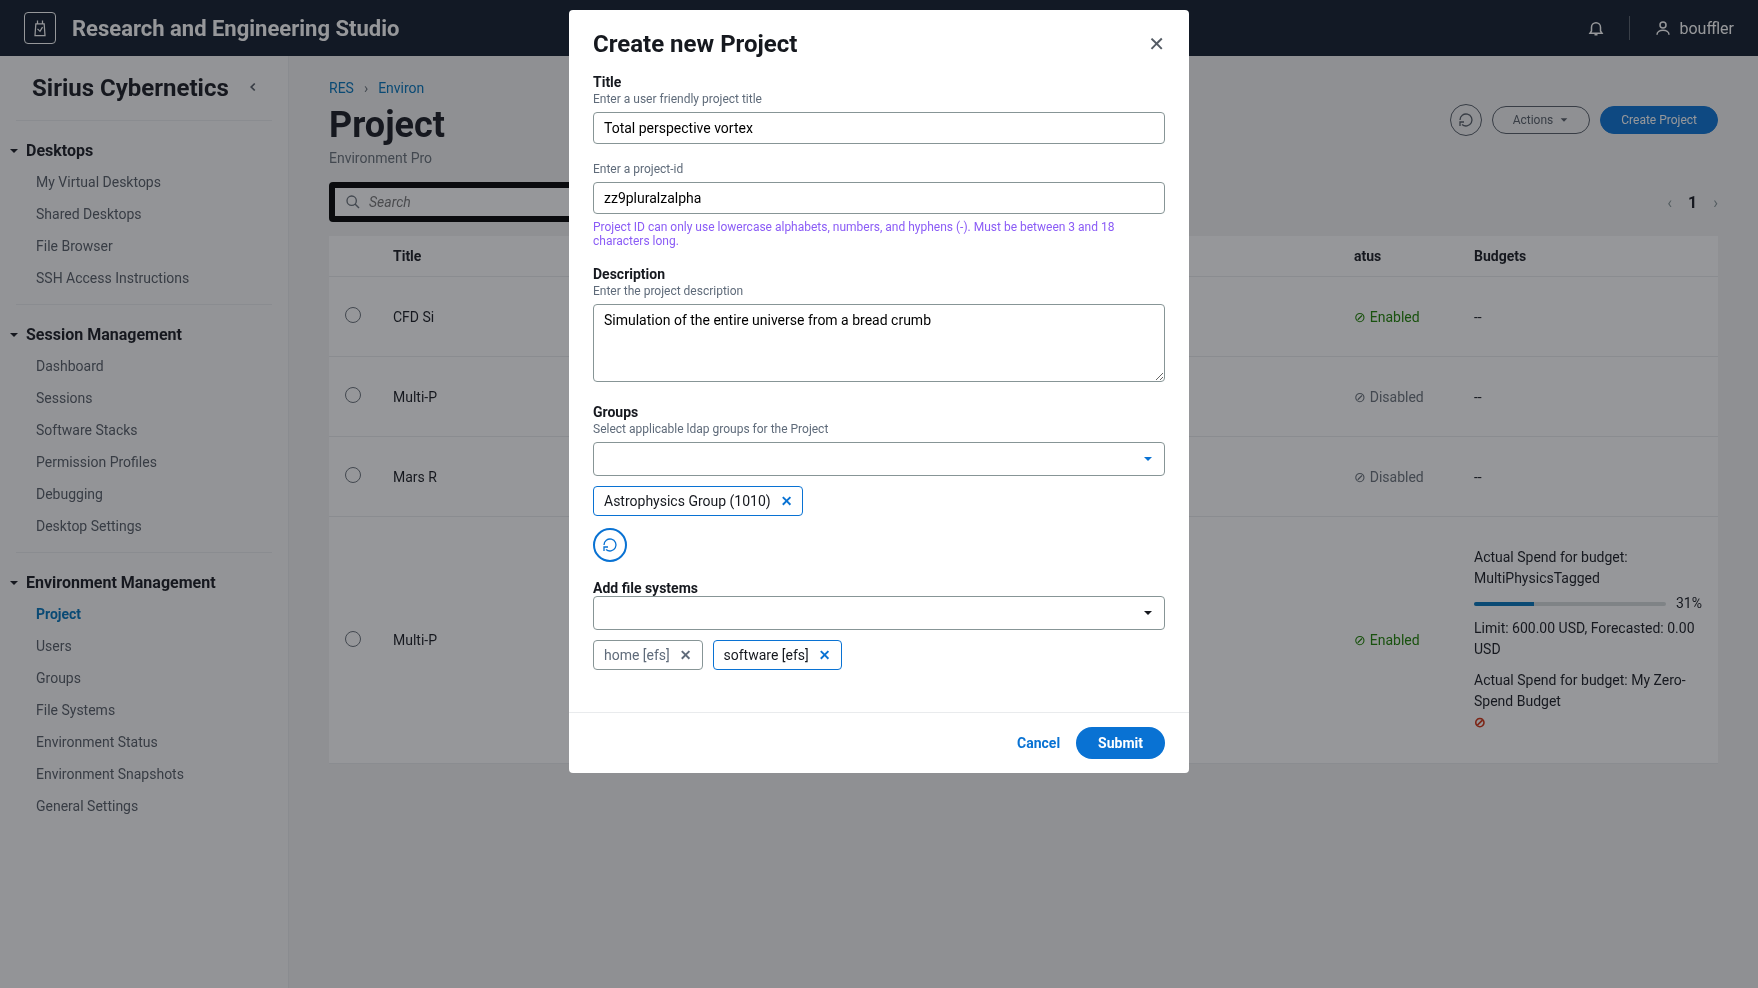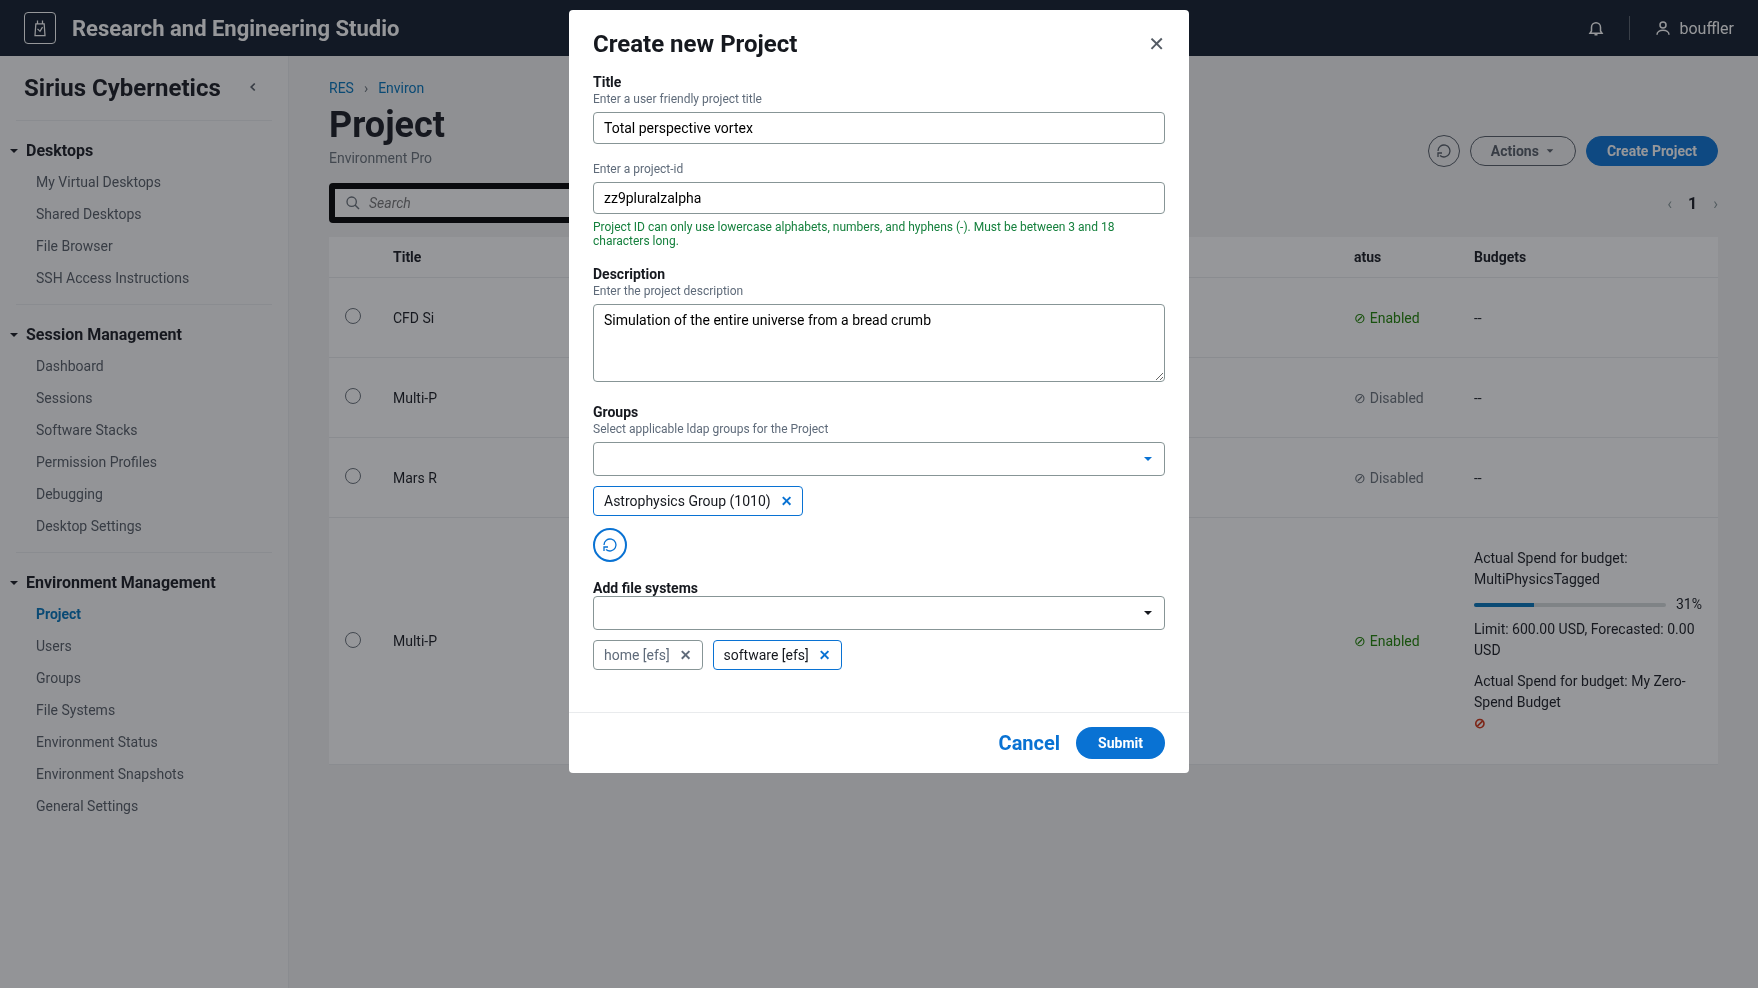--- a/index.html
+++ b/index.html
@@ -10,38 +10,38 @@
 .logo-box { width: 32px; height: 32px; border: 1.5px solid #fff; border-radius: 4px; display: flex; align-items: center; justify-content: center; }
 .logo-box svg { width: 20px; height: 20px; }
 .topbar-title { font-size: 22px; font-weight: 700; }
 .topbar-right { display: flex; align-items: center; gap: 24px; }
 .topbar-icon { width: 18px; height: 18px; cursor: pointer; }
 .topbar-sep { width: 1px; height: 24px; background: rgba(255,255,255,0.3); }
 .topbar-user { display: flex; align-items: center; gap: 8px; }
 
 .layout { display: flex; height: calc(100vh - 56px); }
 .sidebar { width: 289px; background: #fafafa; border-right: 1px solid #e9ebed; overflow-y: auto; }
-.sidebar-header { display: flex; justify-content: space-between; align-items: center; padding: 18px 24px 14px 24px; }
+.sidebar-header { display: flex; justify-content: space-between; align-items: center; padding: 18px 24px 14px 32px; }
 .sidebar-header-title { font-size: 24px; font-weight: 700; }
 .chevron-btn { cursor: pointer; padding: 4px; }
 .sidebar hr { border: none; border-top: 1px solid #e9ebed; margin: 4px 16px; }
 .nav-section { padding: 10px 16px 6px 8px; }
 .nav-section-title { display: flex; align-items: center; gap: 6px; font-size: 16px; font-weight: 700; cursor: pointer; padding: 6px 0; }
 .nav-item { padding: 8px 8px 8px 28px; font-size: 14px; color: #545b64; cursor: pointer; }
 .nav-item.active { color: #0073bb; font-weight: 700; }
 
 .main { flex: 1; padding: 24px 40px; overflow-y: auto; position: relative; }
 .breadcrumb { display: flex; align-items: center; gap: 10px; font-size: 14px; margin-bottom: 8px; }
 .breadcrumb a { color: #0073bb; text-decoration: none; }
 .breadcrumb-sep { color: #687078; }
 .page-heading-row { display: flex; justify-content: space-between; align-items: flex-start; }
 .page-heading { font-size: 36px; font-weight: 700; }
 .page-subtext { color: #687078; font-size: 14px; margin-top: 4px; }
 .page-actions { display: flex; align-items: center; gap: 10px; }
-.btn { border-radius: 20px; padding: 6px 20px; font-size: 14px; font-weight: 700; cursor: pointer; border: 1px solid; display: inline-flex; align-items: center; gap: 6px; margin-top: 31px; }
+.btn { border-radius: 20px; padding: 6px 20px; font-size: 12px; font-weight: 400; cursor: pointer; border: 1px solid; display: inline-flex; align-items: center; gap: 6px; }
 .btn-icon { width: 32px; height: 32px; padding: 0; justify-content: center; border-radius: 50%; }
 .btn-secondary { background: transparent; border-color: #545b64; color: #545b64; }
 .btn-primary { background: #0972d3; border-color: #0972d3; color: #fff; }
 
 .searchbar-row { display: flex; justify-content: space-between; align-items: center; margin-top: 16px; }
 .searchbar { display: flex; align-items: center; border: 6px solid #000000; border-radius: 4px; padding: 6px 10px; width: 320px; background: #fff; }
 .searchbar input { border: none; outline: none; flex: 1; font-size: 14px; background: transparent; }
 .pager { display: flex; align-items: center; gap: 16px; }
 .pager-num { font-weight: 700; }
 .pager-arrow { color: #879596; cursor: pointer; }
@@ -58,29 +58,29 @@
 .progress-fill { height: 100%; background: #0073bb; }
 .stop-icon { color: #d13212; font-weight: 700; }
 
 .overlay { position: fixed; inset: 0; background: rgba(22,25,31,0.45); display: flex; justify-content: center; align-items: flex-start; z-index: 100; }
 .modal { background: #fff; width: 620px; margin-top: 10px; max-height: 95vh; display: flex; flex-direction: column; border-radius: 4px; }
 .modal-header { display: flex; justify-content: space-between; align-items: center; padding: 20px 24px 8px 24px; }
 .modal-title { font-size: 24px; font-weight: 700; }
 .modal-close { cursor: pointer; font-size: 20px; color: #545b64; }
 .modal-body { padding: 8px 24px 24px 24px; overflow-y: auto; flex: 1; }
 .modal-footer { border-top: 1px solid #e9ebed; padding: 14px 24px; display: flex; justify-content: flex-end; gap: 16px; align-items: center; }
-.modal-footer .cancel-link { color: #0972d3; font-weight: 700; cursor: pointer; background: none; border: none; font-size: 20px; }
+.modal-footer .cancel-link { color: #0972d3; font-weight: 700; cursor: pointer; background: none; border: none; font-size: 14px; }
 .modal-footer .submit-btn { background: #0972d3; color: #fff; border: none; border-radius: 20px; padding: 8px 22px; font-weight: 700; cursor: pointer; font-size: 14px; }
 
 .form-group { margin-bottom: 18px; }
 .form-label { font-weight: 700; font-size: 14px; display: block; }
 .form-help { font-size: 12px; color: #5f6b7a; margin-top: 2px; margin-bottom: 6px; }
 .form-input, .form-textarea, .form-select { width: 100%; border: 1px solid #879596; border-radius: 4px; padding: 7px 10px; font-size: 14px; font-family: inherit; }
 .form-textarea { resize: vertical; min-height: 78px; }
-.form-constraint { font-size: 12px; color: #15803d; margin-top: 6px; }
+.form-constraint { font-size: 12px; color: #8b5cf6; margin-top: 6px; }
 .form-select { display: flex; justify-content: space-between; align-items: center; cursor: pointer; min-height: 34px; }
 .tag-row { display: flex; gap: 10px; margin-top: 10px; flex-wrap: wrap; }
 .tag { border: 1px solid #0972d3; border-radius: 4px; padding: 6px 10px; font-size: 14px; display: inline-flex; align-items: center; gap: 10px; }
 .tag.dimmed { border-color: #879596; color: #5f6b7a; }
 .tag-x { color: #0972d3; font-weight: 700; cursor: pointer; }
 .tag.dimmed .tag-x { color: #5f6b7a; }
 .refresh-small { width: 34px; height: 34px; border: 2px solid #0972d3; border-radius: 50%; display: flex; align-items: center; justify-content: center; color: #0972d3; margin-top: 12px; cursor: pointer; }
 </style>
 </head>
 <body>

